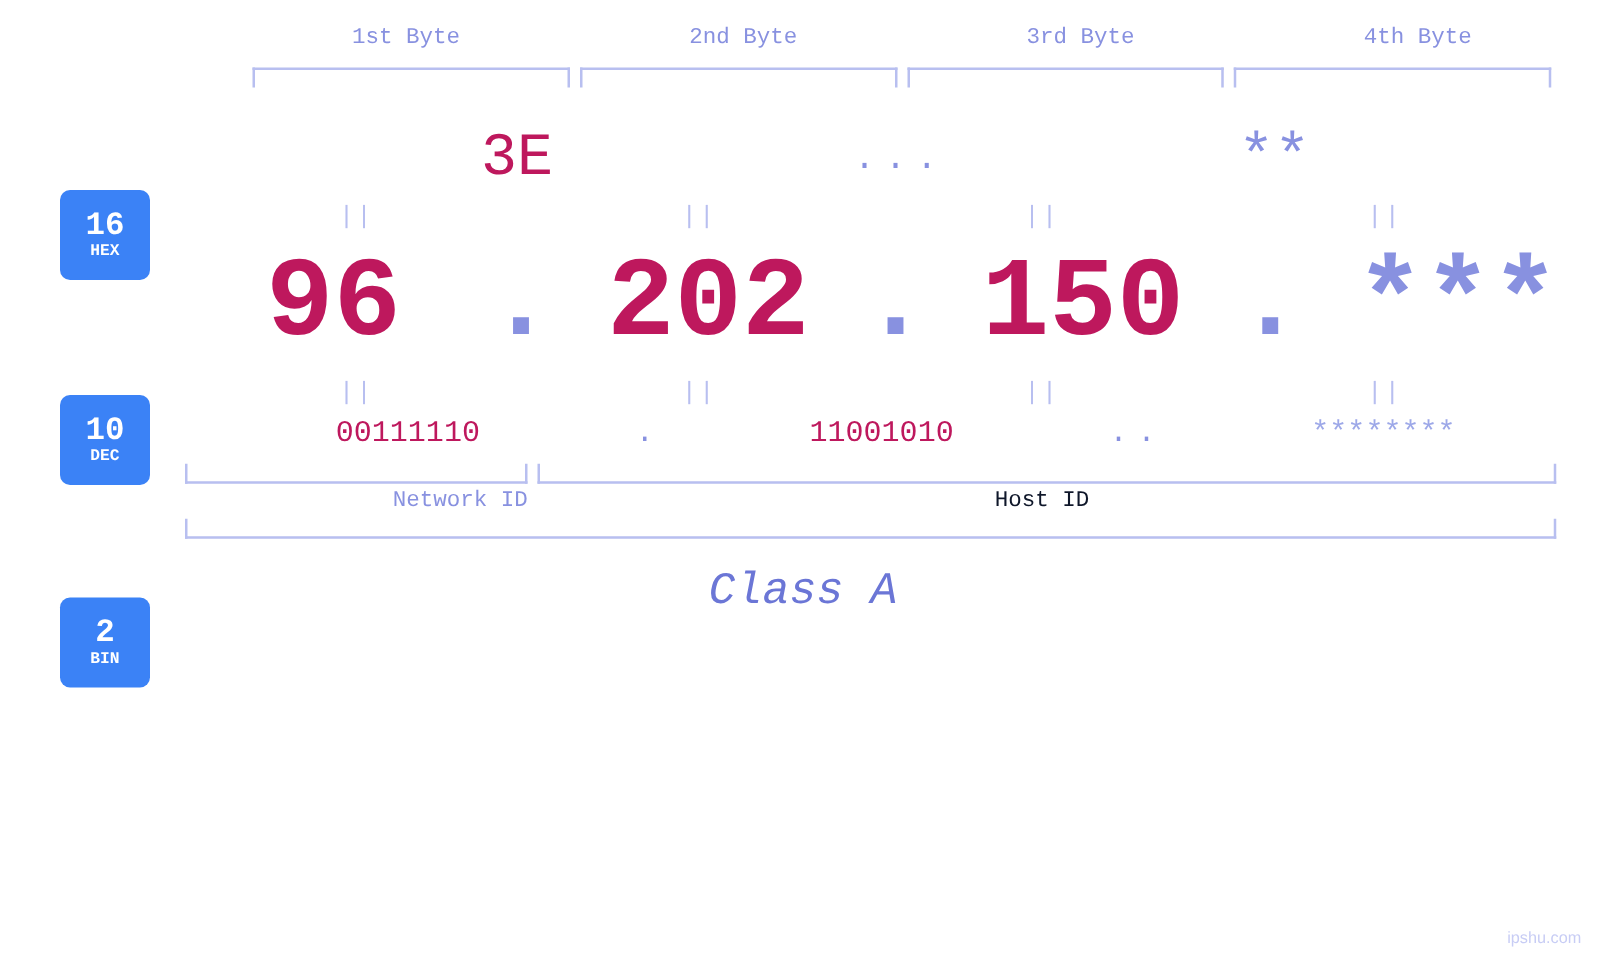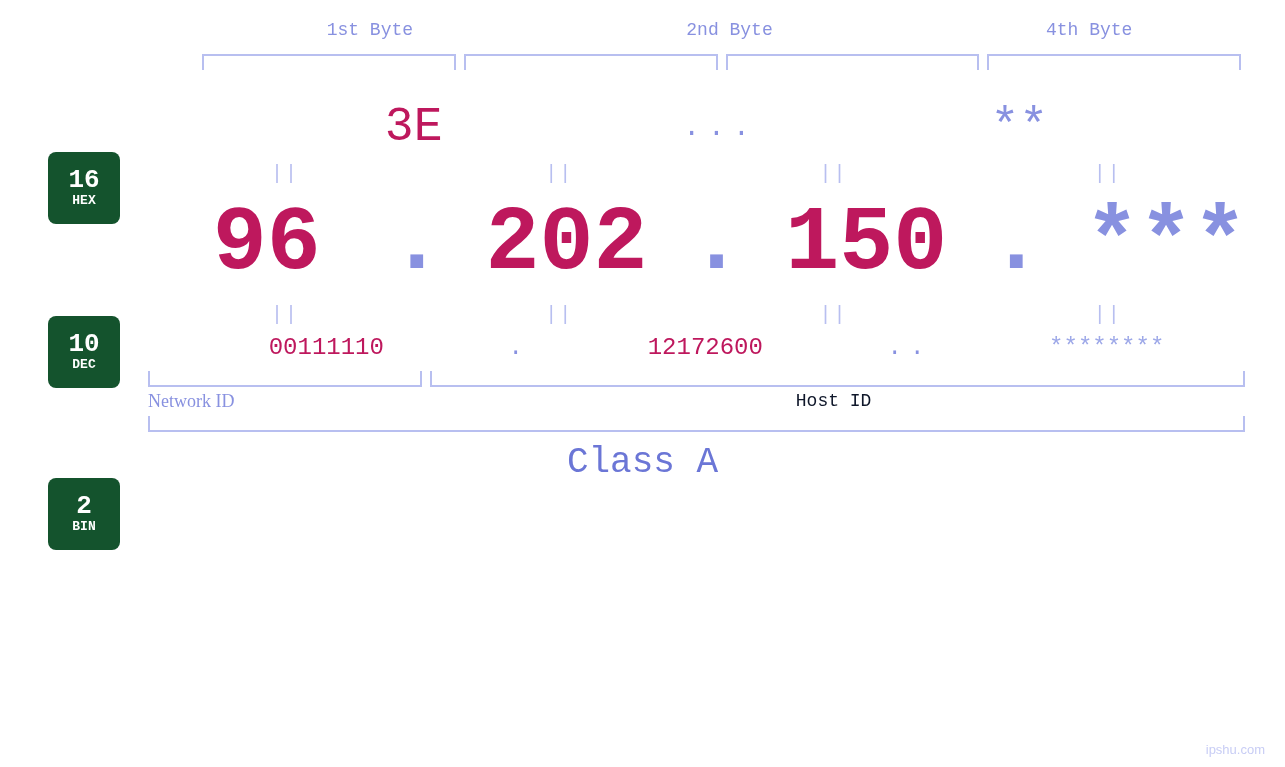--- a/index.html
+++ b/index.html
@@ -22,21 +22,21 @@
       align-items: center;
       padding-top: 20px;
     }
 
     
     .badge {
       position: absolute;
       left: 48px;
       width: 72px;
       height: 72px;
-      background: #14532d;
+      background: #3b82f6;
       border-radius: 8px;
       display: flex;
       flex-direction: column;
       align-items: center;
       justify-content: center;
       color: white;
     }
 
     .badge-num {
       font-size: 26px;
@@ -205,20 +205,21 @@
   </div>
 
   <div class="badge badge-bin">
     <span class="badge-num">2</span>
     <span class="badge-label">BIN</span>
   </div>
 
   <div class="col-headers">
     <div class="col-header">1st Byte</div>
     <div class="col-header">2nd Byte</div>
+    <div class="col-header">3rd Byte</div>
     <div class="col-header">4th Byte</div>
   </div>
 
   <div class="brackets-top">
     <div class="bracket-segment"></div>
     <div class="bracket-segment"></div>
     <div class="bracket-segment"></div>
     <div class="bracket-segment"></div>
   </div>
 
@@ -268,40 +269,40 @@
     <div class="equals-cell">||</div>
   </div>
 
   <div class="data-row bin-row">
     <div class="row-spacer"></div>
     <div class="cell">
       <span class="cell-value">00111110</span>
     </div>
     <span class="dot" style="font-size:24px;">.</span>
     <div class="cell">
-      <span class="cell-value">12172600</span>
+      <span class="cell-value">11001010</span>
     </div>
     <span class="dot" style="font-size:24px;">.</span>
     <span class="dot" style="font-size:24px;">.</span>
     <div class="cell">
       <span class="cell-value masked-bin">********</span>
     </div>
   </div>
 
   <div style="display:flex; width:calc(100% - 188px); margin-left:148px; margin-right:40px; margin-top:10px;">
 
     <div style="flex:1; border:2px solid #b8bff0; border-top:none; height:16px; margin-right:4px;"></div>
 
     <div style="flex:3; border:2px solid #b8bff0; border-top:none; height:16px; margin-left:4px;"></div>
   </div>
 
   <div style="display:flex; width:calc(100% - 188px); margin-left:148px; margin-right:40px; margin-top:4px;">
-    <div style="flex:1; text-align:left; color:#8891e0; font-size:18px; font-family:Liberation Serif, serif;">Network ID</div>
+    <div style="flex:1; text-align:right; color:#8891e0; font-size:18px; font-family:Liberation Mono, monospace;">Network ID</div>
     <div style="flex:3; text-align:center; color:#0f172a; font-size:18px; font-family:'Courier New',Courier,monospace;">Host ID</div>
   </div>
 
   <div style="width:calc(100% - 188px); margin-left:148px; margin-right:40px; border:2px solid #b8bff0; border-top:none; height:16px; margin-top:4px;"></div>
 
-  <div class="class-label" style="margin-top:10px;">Class A</div>
+  <div class="class-label" style="margin-top:21px;font-style:italic;">Class A</div>
 
 </div>
 
 <div class="watermark">ipshu.com</div>
 
 </body></html>

